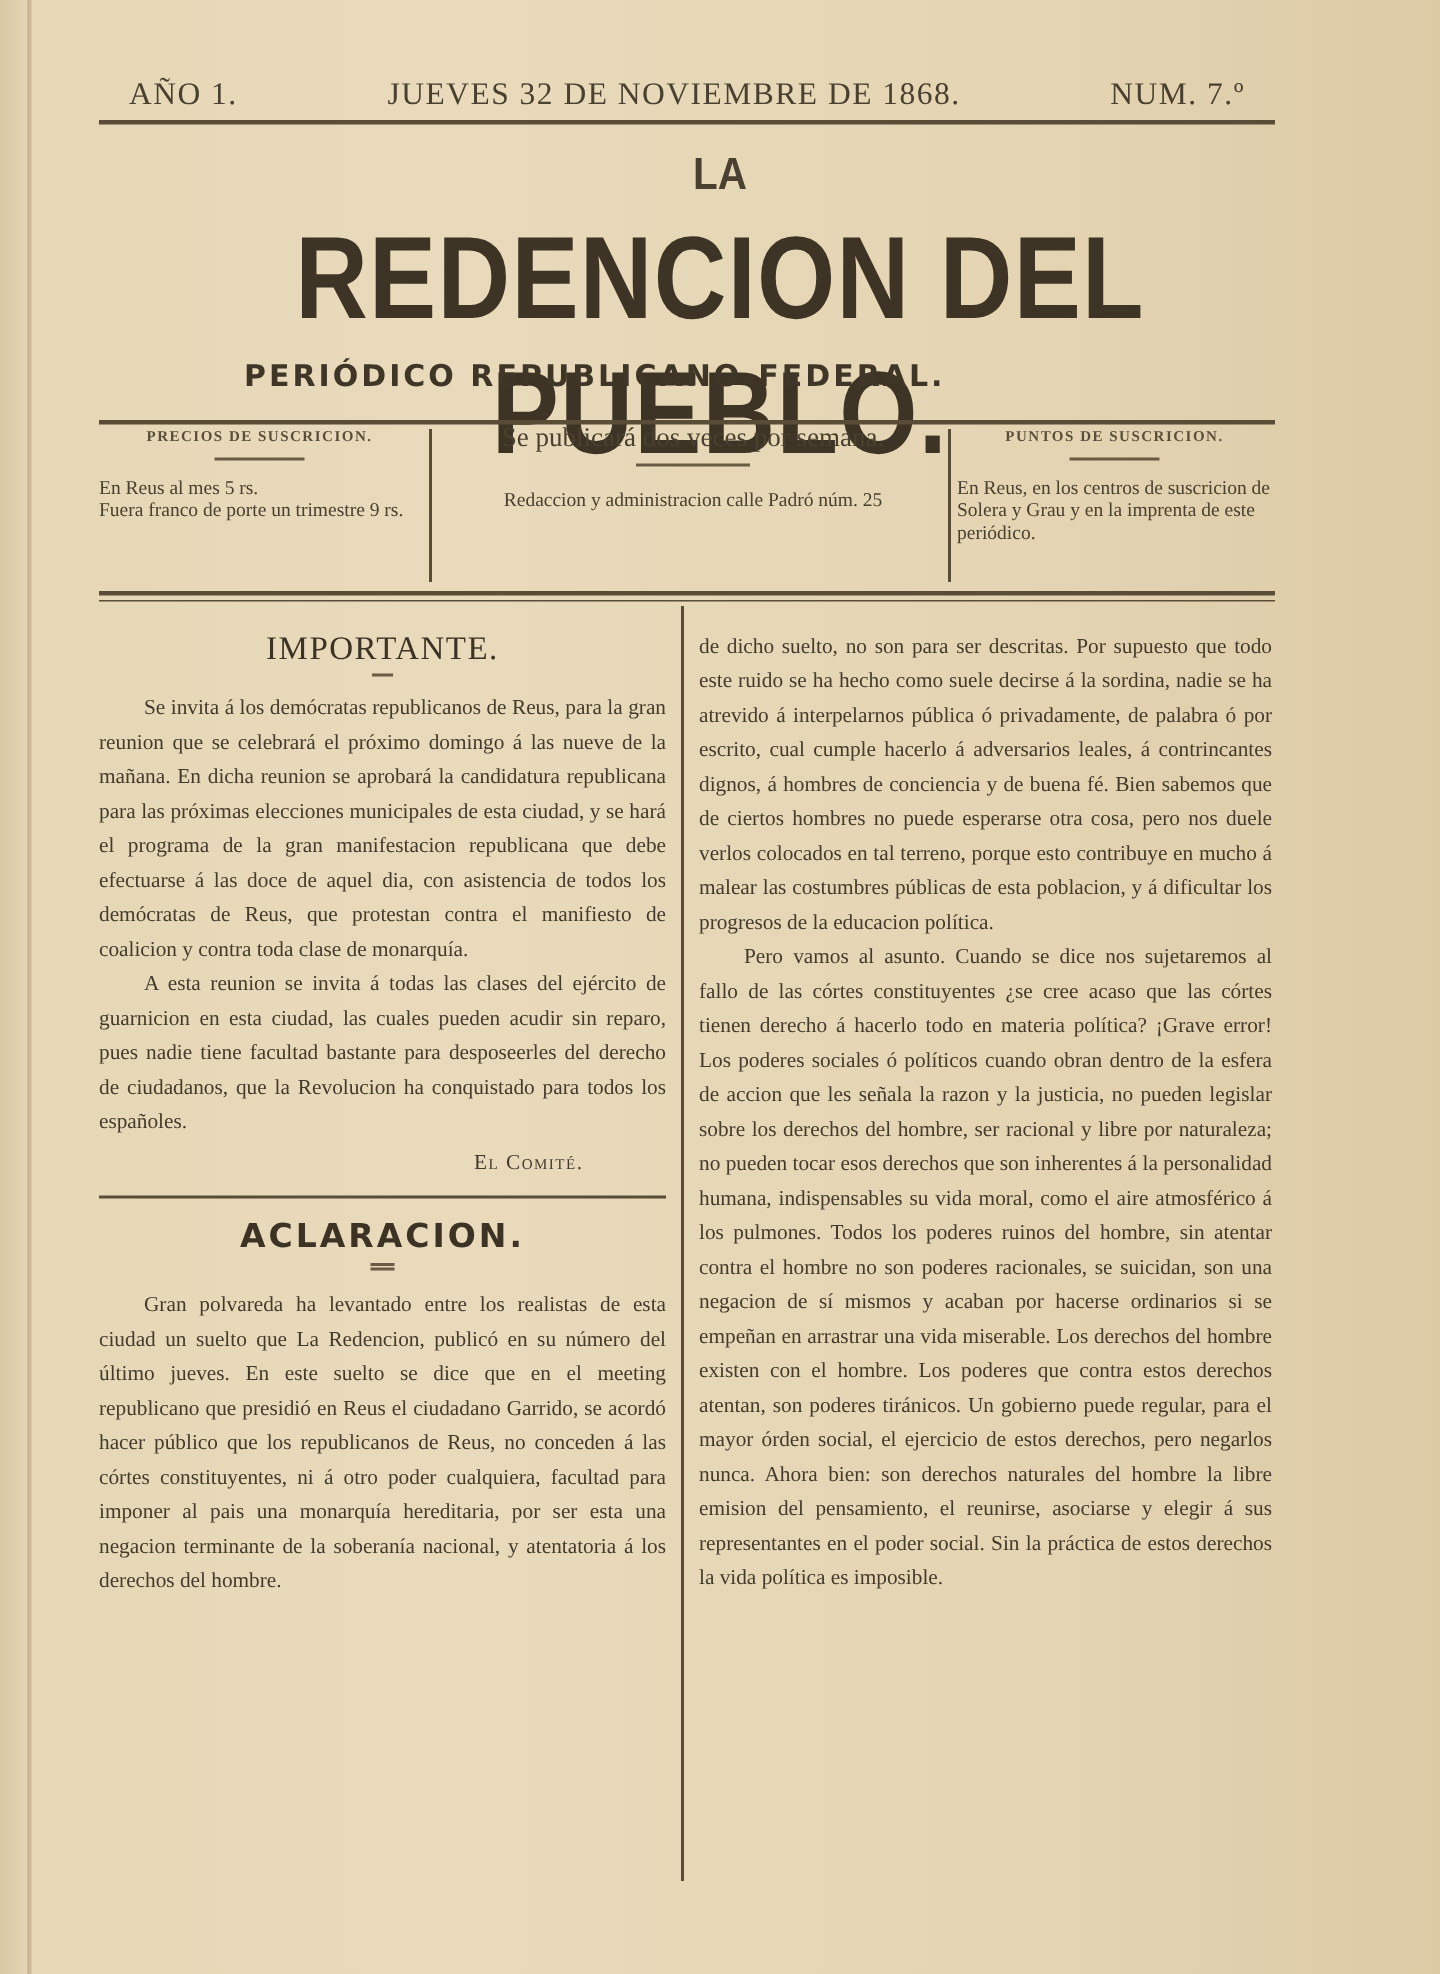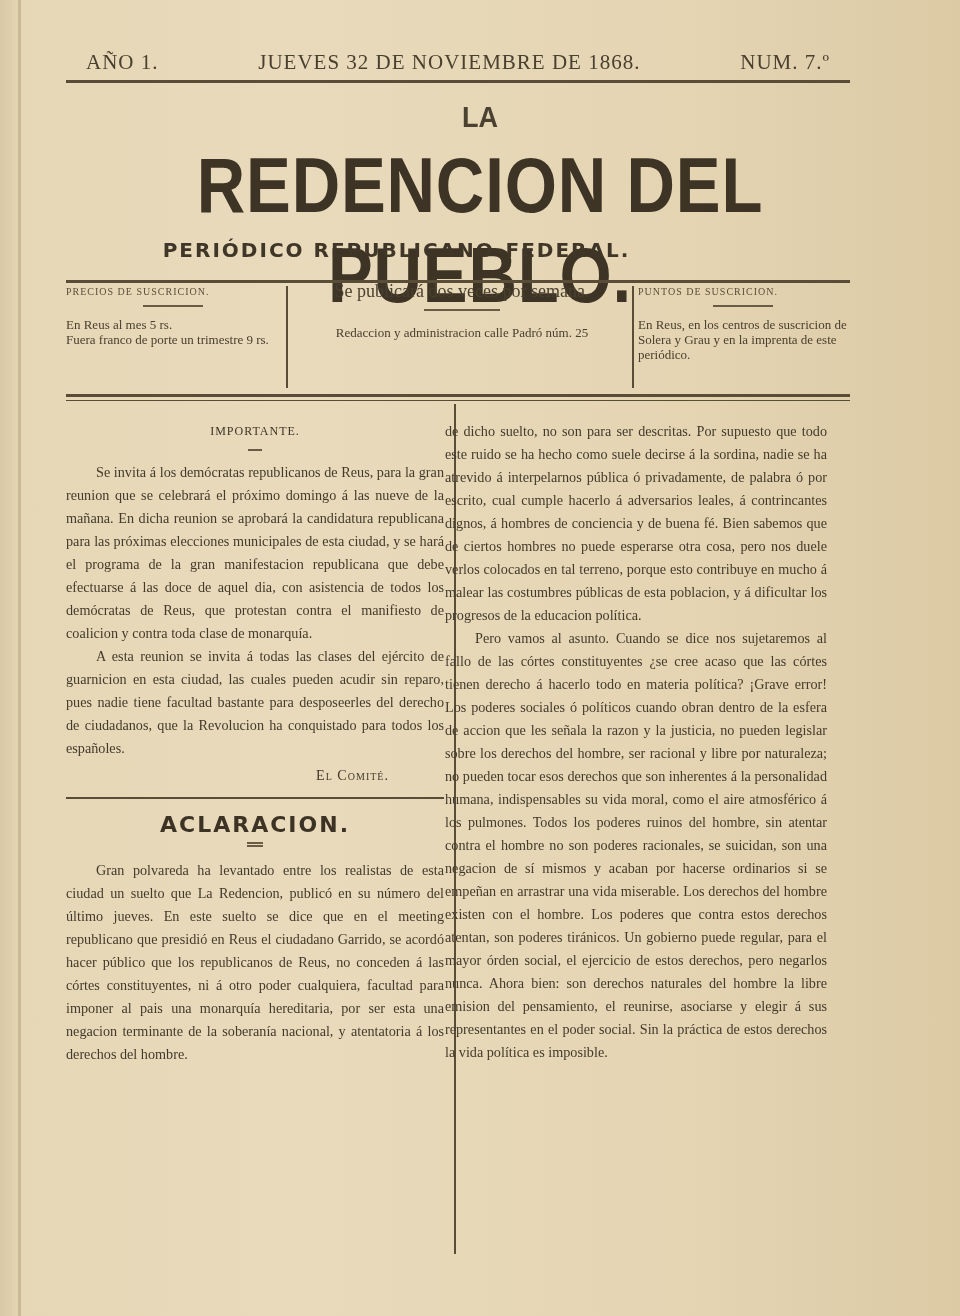--- a/index.html
+++ b/index.html
@@ -35,29 +35,29 @@
     }
     .subtitle {
       position: absolute; left: 0; width: 793px; top: 238px; text-align: center;
       font-family: "DejaVu Sans", sans-serif; font-weight: bold;
       font-size: 20px; letter-spacing: 2px; color: #3f3628;
     }
     .info-box {
       position: absolute; left: 66px; top: 284px; width: 782px; height: 110px;
     }
     .info-col { position: absolute; top: 0; height: 104px; font-size: 13px; line-height: 15px; color: #4a402f; }
-    .info-col .head { font-size: 10px; letter-spacing: 1px; font-weight: normal; text-transform: uppercase; color: #5a4f3b; text-align: left; }
+    .info-col .head { font-size: 10px; letter-spacing: 1px; font-weight: bold; text-transform: uppercase; color: #5a4f3b; text-align: center; }
     .info-col .short-rule { width: 60px; height: 2px; background: #6a5c44; margin: 6px auto 10px; }
     .vline { position: absolute; width: 2px; background: #5a4d38; }
     .col {
       position: absolute; font-size: 14.2px; line-height: 23px; text-align: justify; color: #433a2b;
     }
     .col p { margin: 0; text-indent: 30px; }
     .col p.noindent { text-indent: 0; }
-    .section-title { text-align: center; font-size: 12px; letter-spacing: 1px; margin: 0 0 4px 0; color: #3c3325; }
+    .section-title { text-align: center; font-size: 22px; letter-spacing: 1px; margin: 0 0 4px 0; color: #3c3325; }
     .section-title.big {
       font-family: "DejaVu Sans", sans-serif; font-weight: bold; font-size: 22px; letter-spacing: 2px;
     }
     .dash { width: 14px; height: 2px; background: #6a5c44; margin: 6px auto 10px; }
     .dbl-dash { width: 16px; height: 5px; border-top: 2px solid #6a5c44; border-bottom: 2px solid #6a5c44; margin: 6px auto 12px; box-sizing: border-box; }
     .sign { text-align: right; padding-right: 55px; font-variant: small-caps; letter-spacing: 1px; margin-top: 4px; }
   </style>
 </head>
 <body>
 
@@ -108,17 +108,17 @@
     <div class="dash"></div>
     <p>Se invita á los demócratas republicanos de Reus, para la gran reunion que se celebrará el próximo domingo á las nueve de la mañana. En dicha reunion se aprobará la candidatura republicana para las próximas elecciones municipales de esta ciudad, y se hará el programa de la gran manifestacion republicana que debe efectuarse á las doce de aquel dia, con asistencia de todos los demócratas de Reus, que protestan contra el manifiesto de coalicion y contra toda clase de monarquía.</p>
     <p>A esta reunion se invita á todas las clases del ejército de guarnicion en esta ciudad, las cuales pueden acudir sin reparo, pues nadie tiene facultad bastante para desposeerles del derecho de ciudadanos, que la Revolucion ha conquistado para todos los españoles.</p>
     <div class="sign">El Comité.</div>
     <div style="height:2px; background:#5a4d38; margin:10px 0 14px 0;"></div>
     <div class="section-title big">ACLARACION.</div>
     <div class="dbl-dash"></div>
     <p>Gran polvareda ha levantado entre los realistas de esta ciudad un suelto que La Redencion, publicó en su número del último jueves. En este suelto se dice que en el meeting republicano que presidió en Reus el ciudadano Garrido, se acordó hacer público que los republicanos de Reus, no conceden á las córtes constituyentes, ni á otro poder cualquiera, facultad para imponer al pais una monarquía hereditaria, por ser esta una negacion terminante de la soberanía nacional, y atentatoria á los derechos del hombre.</p>
   </div>
 
-  <div class="col" style="left:445px; top:420px; width:382px;">
+  <div class="col" style="left:466px; top:420px; width:382px;">
     <p class="noindent">de dicho suelto, no son para ser descritas. Por supuesto que todo este ruido se ha hecho como suele decirse á la sordina, nadie se ha atrevido á interpelarnos pública ó privadamente, de palabra ó por escrito, cual cumple hacerlo á adversarios leales, á contrincantes dignos, á hombres de conciencia y de buena fé. Bien sabemos que de ciertos hombres no puede esperarse otra cosa, pero nos duele verlos colocados en tal terreno, porque esto contribuye en mucho á malear las costumbres públicas de esta poblacion, y á dificultar los progresos de la educacion política.</p>
     <p>Pero vamos al asunto. Cuando se dice nos sujetaremos al fallo de las córtes constituyentes ¿se cree acaso que las córtes tienen derecho á hacerlo todo en materia política? ¡Grave error! Los poderes sociales ó políticos cuando obran dentro de la esfera de accion que les señala la razon y la justicia, no pueden legislar sobre los derechos del hombre, ser racional y libre por naturaleza; no pueden tocar esos derechos que son inherentes á la personalidad humana, indispensables su vida moral, como el aire atmosférico á los pulmones. Todos los poderes ruinos del hombre, sin atentar contra el hombre no son poderes racionales, se suicidan, son una negacion de sí mismos y acaban por hacerse ordinarios si se empeñan en arrastrar una vida miserable. Los derechos del hombre existen con el hombre. Los poderes que contra estos derechos atentan, son poderes tiránicos. Un gobierno puede regular, para el mayor órden social, el ejercicio de estos derechos, pero negarlos nunca. Ahora bien: son derechos naturales del hombre la libre emision del pensamiento, el reunirse, asociarse y elegir á sus representantes en el poder social. Sin la práctica de estos derechos la vida política es imposible.</p>
   </div>
 </div>
 
 </body></html>

